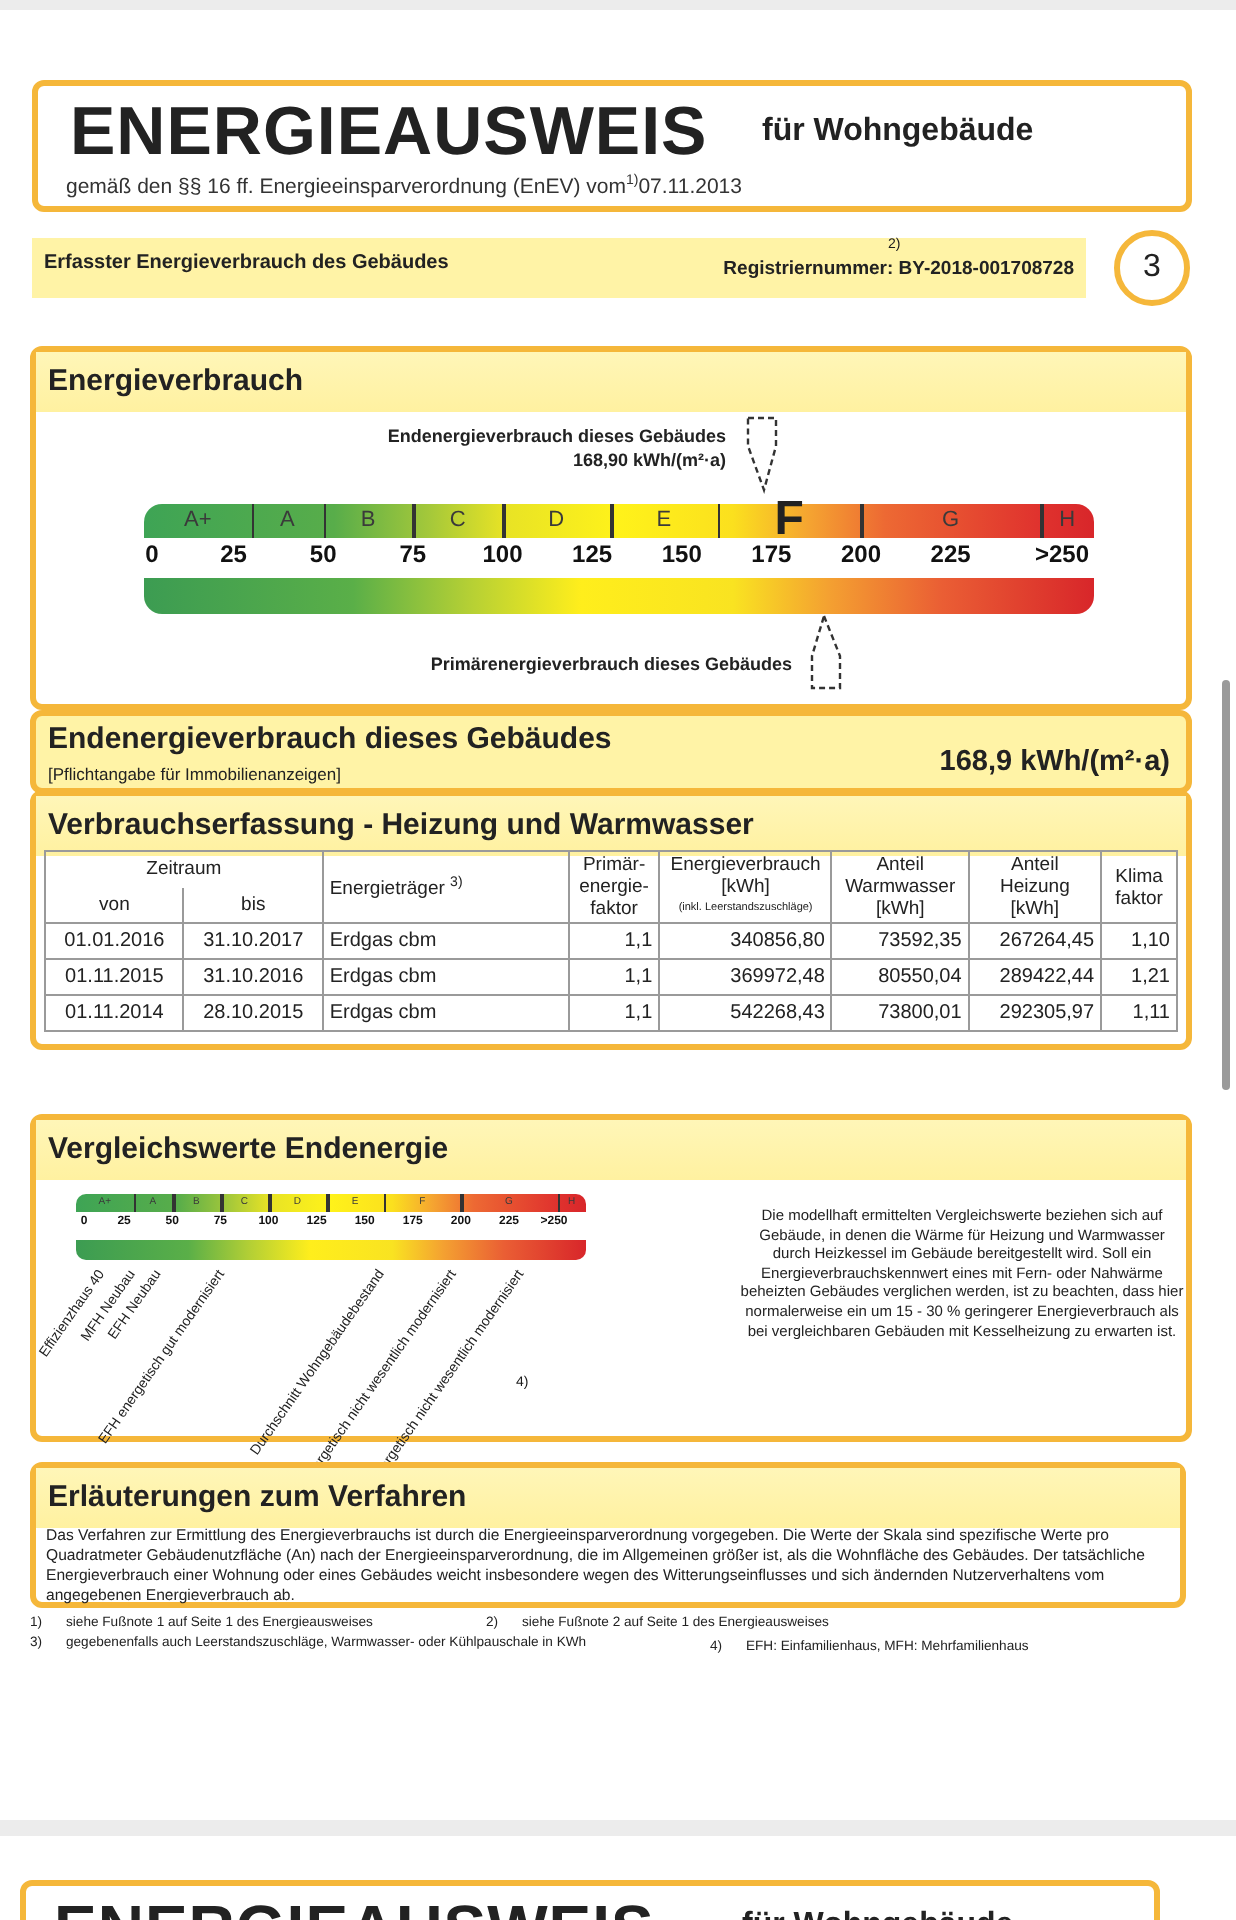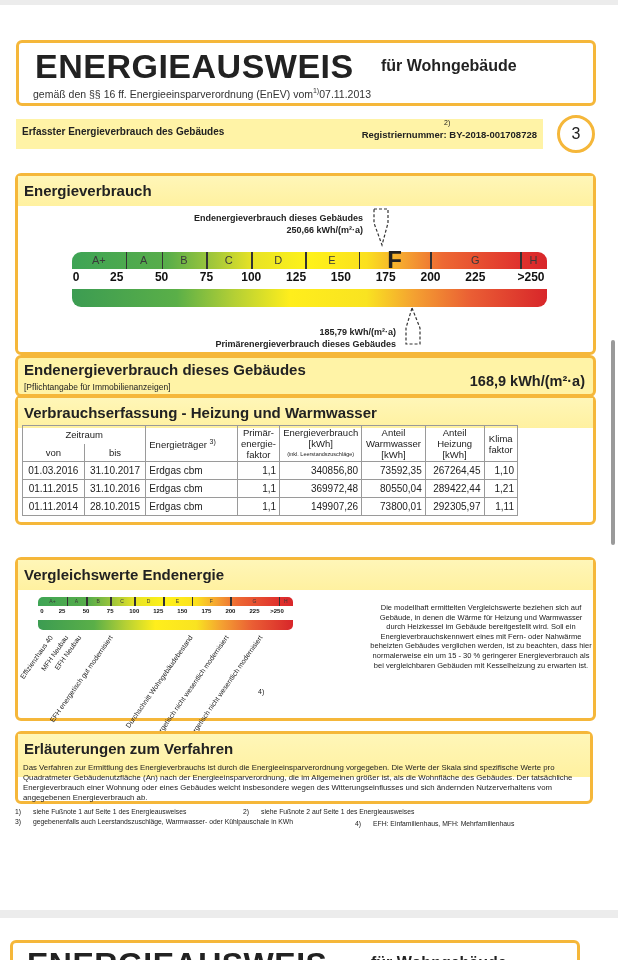--- a/index.html
+++ b/index.html
@@ -35,35 +35,35 @@
   .arrow-text { position: absolute; font-size: 9px; font-weight: bold; color: #222; text-align: right; line-height: 12px; }
 
   
   #final-box { left: 15px; top: 350px; width: 581px; height: 42px; background: #fff3a6; }
   #final-box .t { position: absolute; left: 6px; top: 3px; font-size: 15px; font-weight: bold; color: #222; }
   #final-box .n { position: absolute; left: 6px; top: 24px; font-size: 8.5px; color: #222; }
   #final-box .v { position: absolute; right: 8px; top: 15px; font-size: 14.5px; font-weight: bold; color: #222; }
 
   
   #table-box { left: 15px; top: 390px; width: 581px; height: 130px; }
-  table { position: absolute; left: 4px; top: 27px; width: 496px; border-collapse: collapse; font-size: 10px; color: #222; border-radius: 12px; }
+  table { position: absolute; left: 4px; top: 27px; width: 567px; border-collapse: collapse; font-size: 10px; color: #222; border-radius: 12px; }
   th, td { border: 1px solid #9a9a9a; padding: 1px 3px; }
   th { font-weight: normal; text-align: center; font-size: 9.5px; line-height: 11px; }
   td { height: 18px; }
   td.num { text-align: right; }
   .tiny { font-size: 5.5px; }
 
   
   #compare-box { left: 15px; top: 552px; width: 581px; height: 164px; }
   .rot { position: absolute; font-size: 7px; color: #222; transform-origin: right top; transform: rotate(-55deg); white-space: nowrap; text-align: right; line-height: 8px; }
   #compare-text { position: absolute; left: 352px; top: 43px; width: 222px; font-size: 7.5px; line-height: 9.6px; color: #222; text-align: center; }
 
   
   #expl-box { left: 15px; top: 726px; width: 578px; height: 73px; }
-  #expl-box .boxhead { height: 43px; }
+  #expl-box .boxhead { height: 30px; }
   #expl-text { position: absolute; left: 5px; top: 29px; right: 8px; font-size: 7.8px; line-height: 10px; color: #222; }
   .fn { position: absolute; font-size: 6.8px; color: #222; }
   .fnn { display: inline-block; width: 18px; }
 
   #p2-box { left: 10px; top: 940px; width: 570px; height: 40px; }
   #p2-box .big { position: absolute; left: 14px; top: 3px; font-size: 32px; font-weight: bold; color: #222; letter-spacing: 0.5px; }
   #p2-box .sub { position: absolute; left: 358px; top: 11px; font-size: 16px; font-weight: bold; color: #222; }
 </style>
 </head>
 <body>
@@ -81,21 +81,21 @@
     <div class="reg">Registriernummer: BY-2018-001708728</div>
   </div>
   <div id="page-badge">3</div>
 
   <div class="obox" id="energy-box">
     <div class="boxhead hdrband">
         <span>Energieverbrauch</span>
       </div>
     <div class="arrow-text" style="left:120px; top:36px; width:225px;">
         <div>Endenergieverbrauch dieses Gebäudes</div>
-        <div>250,66 kWh/(m²·a)</div>
+        <div>168,90 kWh/(m²·a)</div>
       </div>
     <svg style="position:absolute; left:350px; top:31px;" width="28" height="42">
         <path d="M6 2 H20 V16 L14 38 L6 16 Z" fill="none" stroke="#333" stroke-width="1.2" stroke-dasharray="3,2"></path>
       </svg>
 
     <div class="scale-top" style="left:54px; top:76px; width:475px;" id="scale1">
         <div class="cls" style="left: 0px; width: 53.7736px;">A+</div>
         <div class="cls" style="left: 53.7736px; width: 35.8491px;">A</div>
         <div class="sep" style="left: 53.7736px;"></div>
         <div class="cls" style="left: 89.6226px; width: 44.8113px;">B</div>
@@ -125,21 +125,20 @@
         <div class="tick" style="left: 358.491px;">200</div>
         <div class="tick" style="left: 403.302px;">225</div>
         <div class="tick" style="left: 459px;">&gt;250</div>
       </div>
     <div class="scale-bot" style="left:54px; top:113px; width:475px;"></div>
 
     <svg style="position:absolute; left:380px; top:130px;" width="28" height="42">
         <path d="M14 2 L22 22 V38 H8 V22 Z" fill="none" stroke="#333" stroke-width="1.2" stroke-dasharray="3,2"></path>
       </svg>
     <div class="arrow-text" style="left:120px; top:150px; width:258px;">
-        <div>185,79 kWh/(m²·a)</div>
         <div>Primärenergieverbrauch dieses Gebäudes</div>
       </div>
   </div>
 
   <div class="obox" id="final-box">
     <div class="t">Endenergieverbrauch dieses Gebäudes</div>
     <div class="n">[Pflichtangabe für Immobilienanzeigen]</div>
     <div class="v">168,9 kWh/(m²·a)</div>
   </div>
 
@@ -161,21 +160,21 @@
           <th rowspan="2" style="width:63px;">Anteil Heizung [kWh]</th>
           <th rowspan="2" style="width:36px;">Klima faktor</th>
         </tr>
         <tr>
           <th style="border-top:none; width:66px;">von</th>
           <th style="border-top:none; width:66px;">bis</th>
         </tr>
       </thead>
       <tbody id="tbody">
           <tr>
-            <td style="text-align: center;">01.03.2016</td>
+            <td style="text-align: center;">01.01.2016</td>
             <td style="text-align: center;">31.10.2017</td>
             <td>Erdgas cbm</td>
             <td class="num">1,1</td>
             <td class="num">340856,80</td>
             <td class="num">73592,35</td>
             <td class="num">267264,45</td>
             <td class="num">1,10</td>
           </tr>
           <tr>
             <td style="text-align: center;">01.11.2015</td>
@@ -185,21 +184,21 @@
             <td class="num">369972,48</td>
             <td class="num">80550,04</td>
             <td class="num">289422,44</td>
             <td class="num">1,21</td>
           </tr>
           <tr>
             <td style="text-align: center;">01.11.2014</td>
             <td style="text-align: center;">28.10.2015</td>
             <td>Erdgas cbm</td>
             <td class="num">1,1</td>
-            <td class="num">149907,26</td>
+            <td class="num">542268,43</td>
             <td class="num">73800,01</td>
             <td class="num">292305,97</td>
             <td class="num">1,11</td>
           </tr>
         </tbody>
     </table>
   </div>
 
   <div class="obox" id="compare-box">
     <div class="boxhead hdrband">

